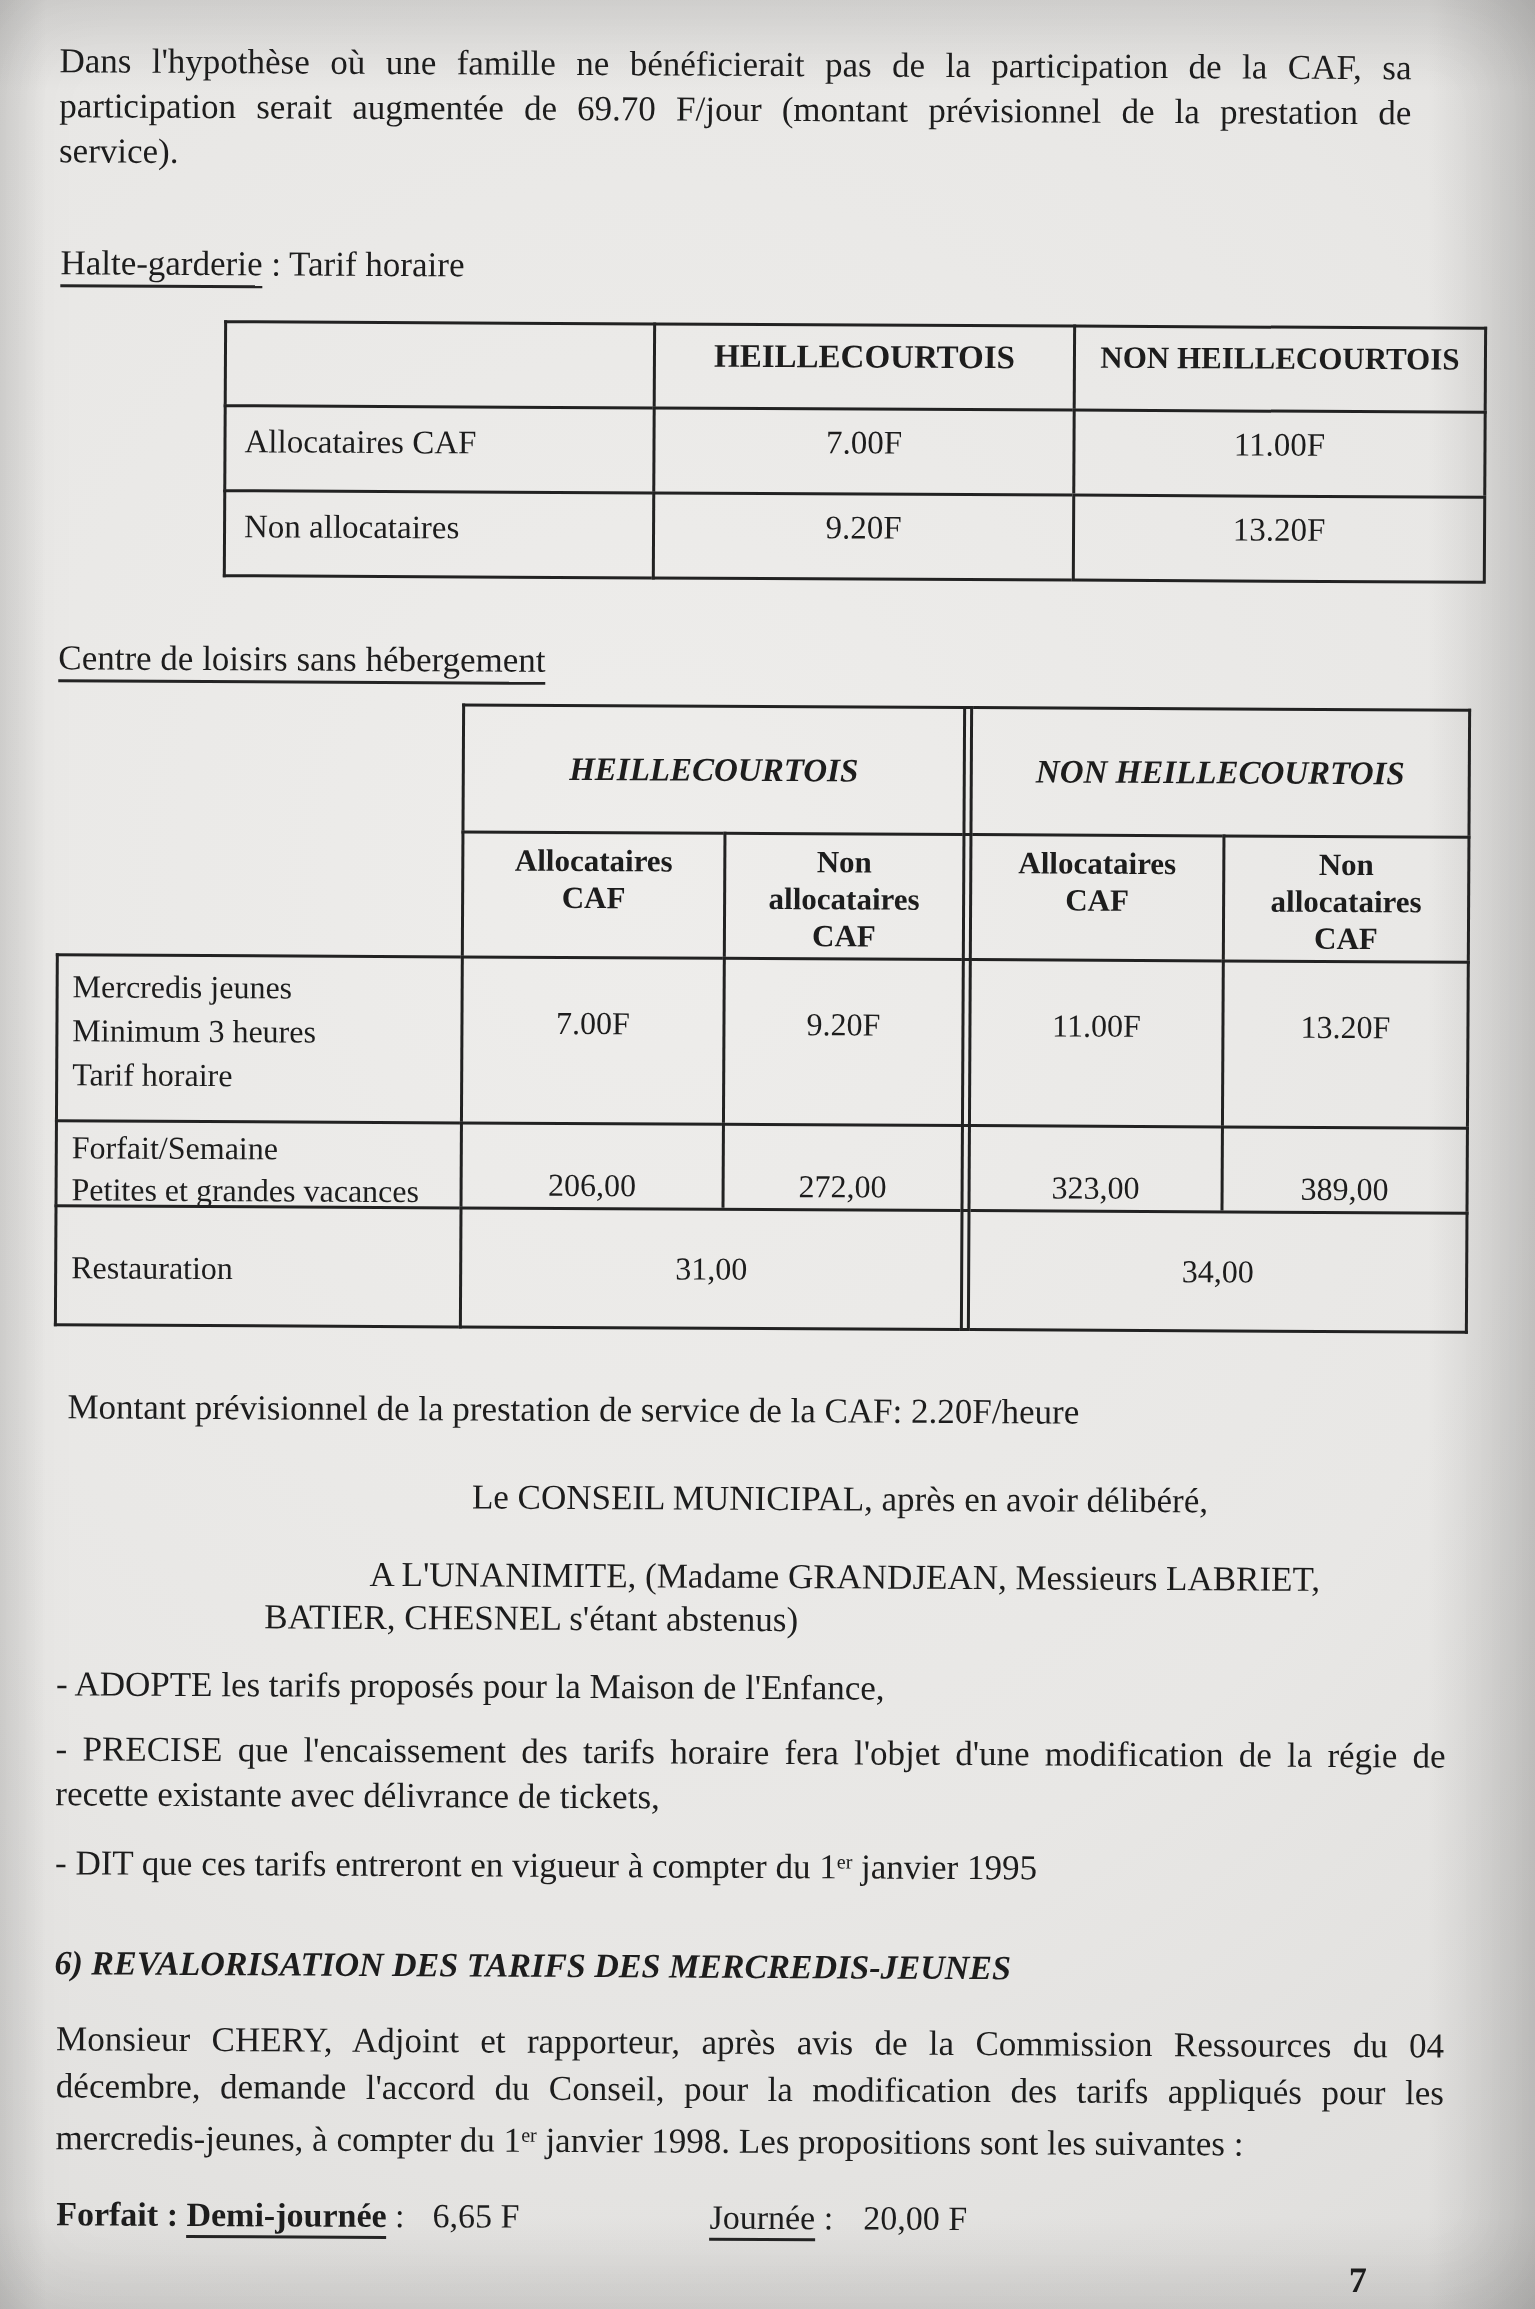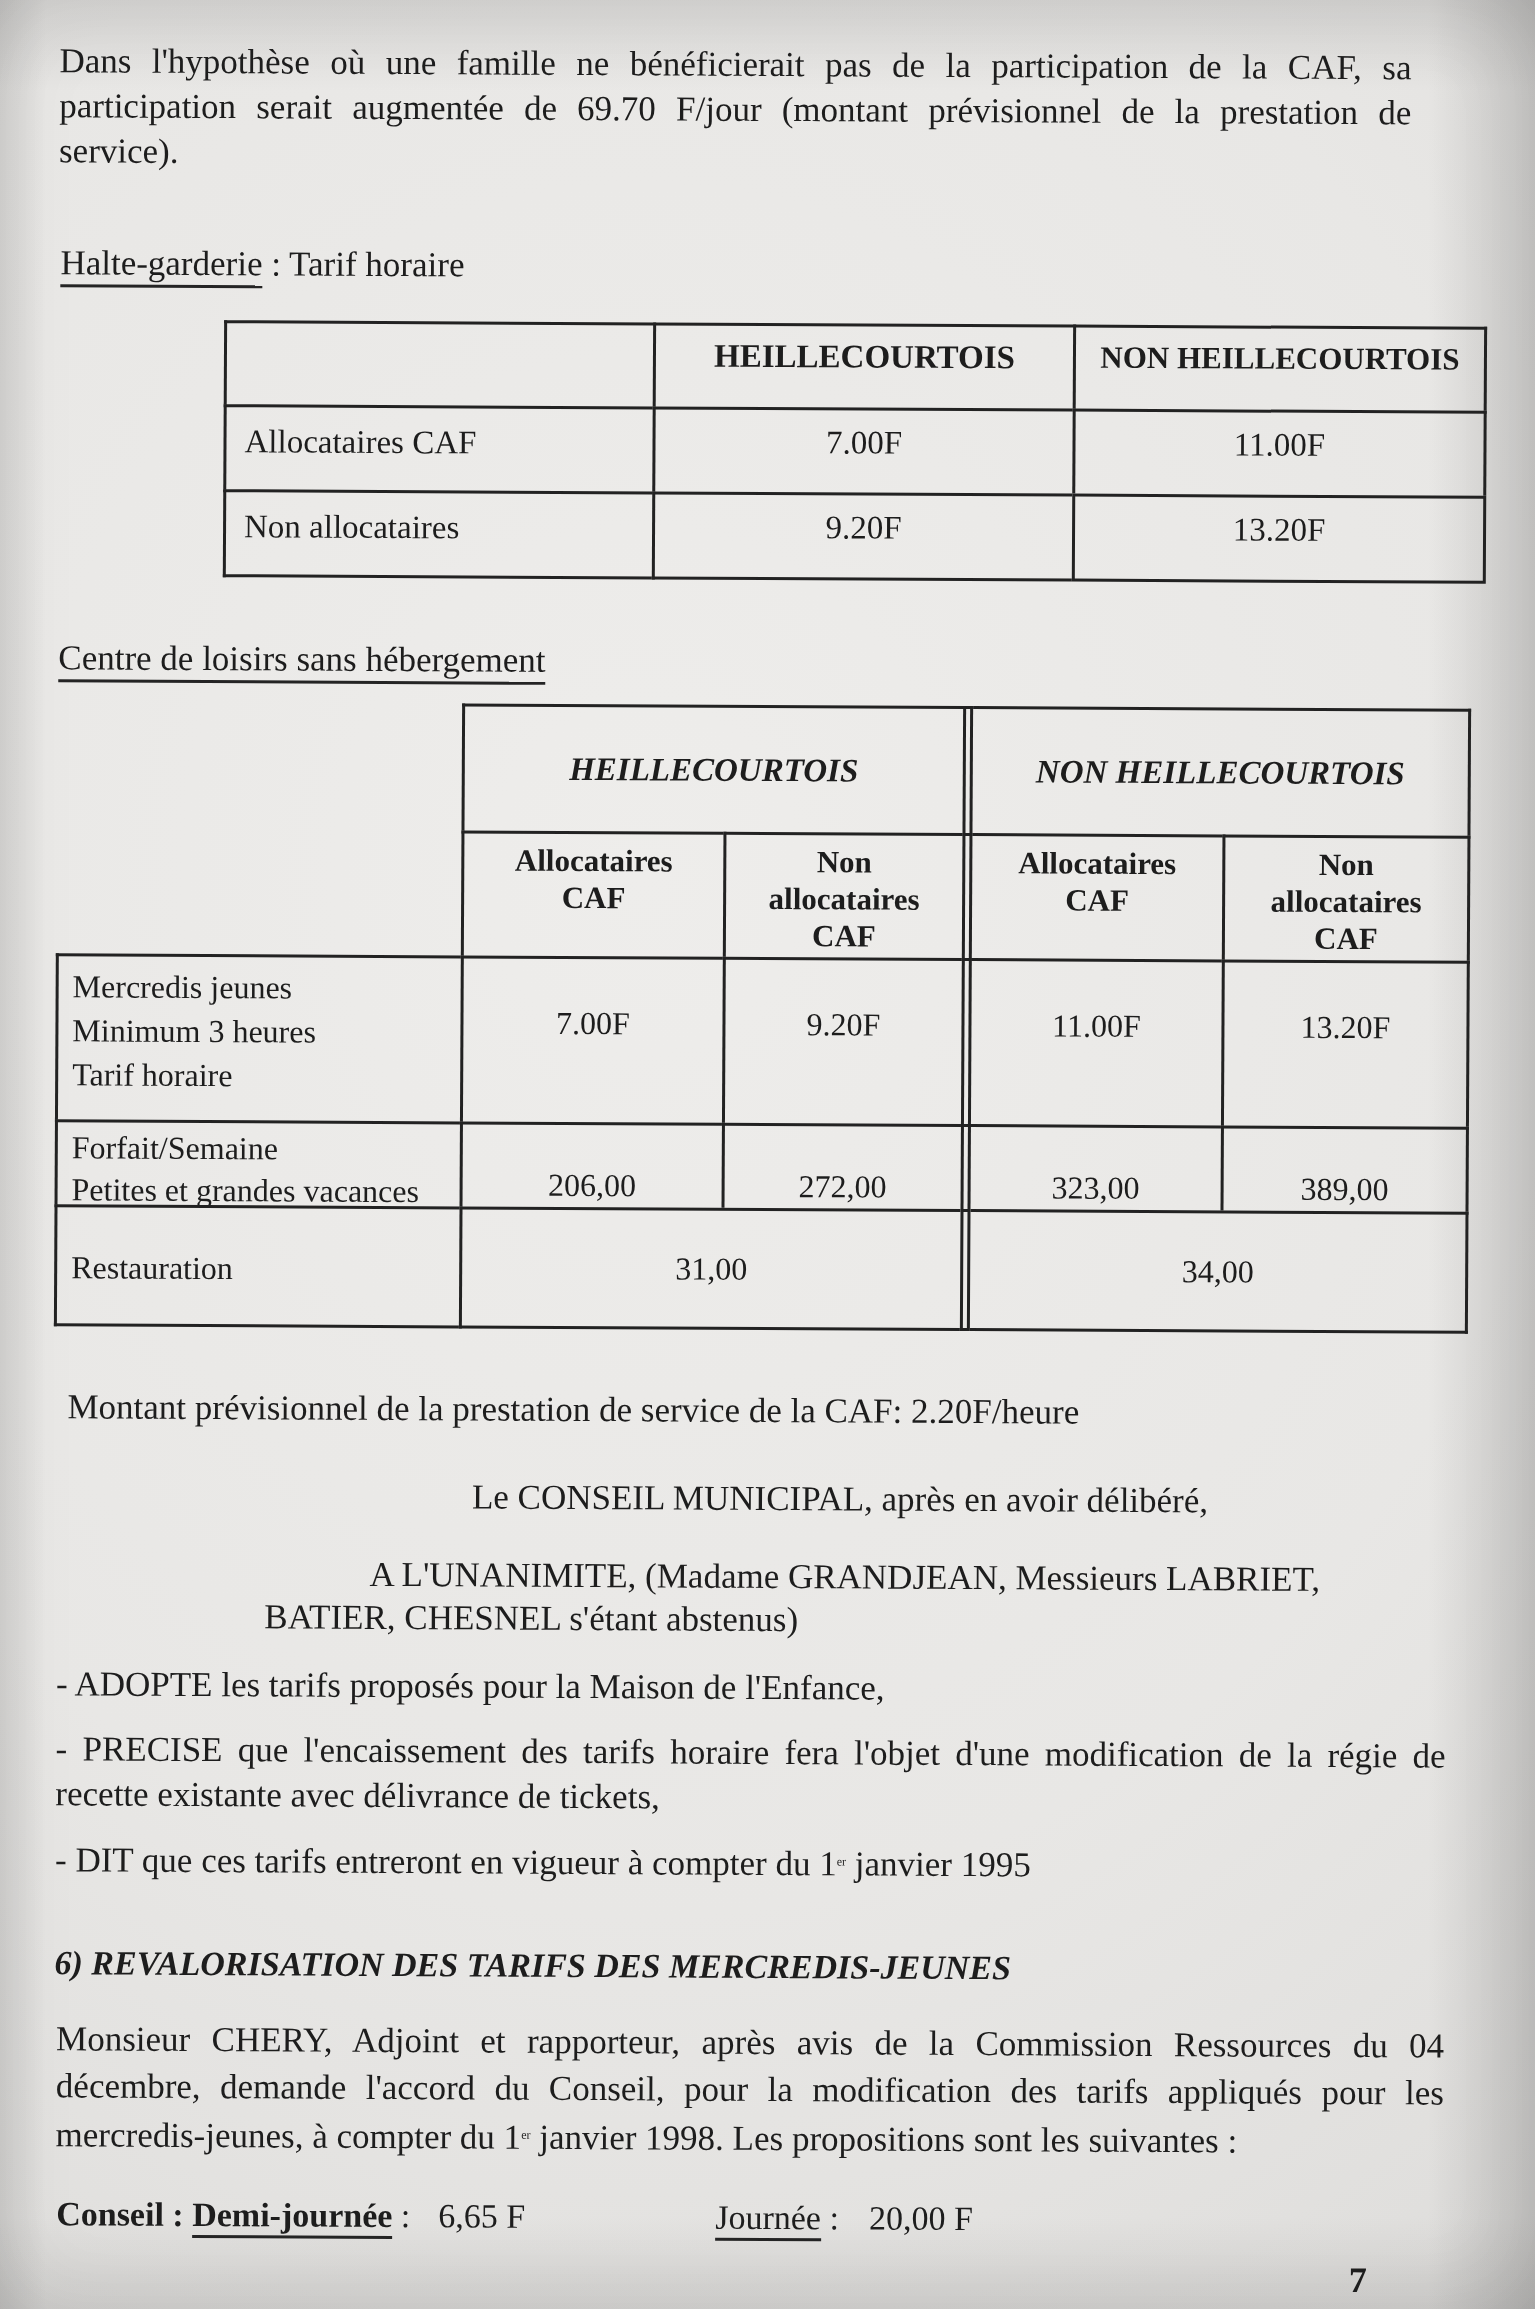--- a/index.html
+++ b/index.html
@@ -15,21 +15,21 @@
       linear-gradient(90deg, rgba(60,60,60,0.12) 0%, rgba(60,60,60,0) 3%, rgba(60,60,60,0) 93%, rgba(50,50,50,0.18) 100%),
       linear-gradient(0deg, rgba(60,60,60,0.10) 0%, rgba(60,60,60,0) 4%, rgba(60,60,60,0) 96%, rgba(50,50,50,0.10) 100%),
       radial-gradient(ellipse 120% 90% at 42% 38%, #eeedeb 0%, #e8e7e5 50%, #dfdedc 80%, #d3d2d0 100%);
     box-shadow: inset 0 0 90px rgba(0,0,0,0.07);
   }
   .content { position:absolute; inset:0; transform:rotate(0.3deg); transform-origin:50% 40%; }
   .abs { position:absolute; }
   .para { font-size:35px; line-height:45px; }
   .jline { text-align:justify; text-align-last:justify; }
   .ul { border-bottom:3px solid #242424; padding-bottom:2px; }
-  .sup { font-size:12px; vertical-align:10px; }
+  .sup { font-size:20px; vertical-align:10px; }
   .b { font-weight:bold; }
   .bi { font-weight:bold; font-style:italic; }
 
   
   .t1 {
     position:absolute; left:221px; top:323px;
     display:grid;
     grid-template-columns:429px 420px 414px;
     grid-template-rows:84px 85px 88px;
     font-size:33px;
@@ -178,19 +178,19 @@
 
   <div class="abs bi" style="left:60px; top:1948px; font-size:34px;">6) REVALORISATION DES TARIFS DES MERCREDIS-JEUNES</div>
 
   <div class="abs para" style="left:62px; top:2019px; width:1388px; line-height:47px;">
     <div class="jline">Monsieur CHERY, Adjoint et rapporteur, après avis de la Commission Ressources du 04</div>
     <div class="jline">décembre, demande l'accord du Conseil, pour la modification des tarifs appliqués pour les</div>
     <div><span>mercredis-jeunes, à compter du 1</span><sup class="sup">er</sup><span> janvier 1998. Les propositions sont les suivantes :</span></div>
   </div>
 
   <div class="abs" style="left:63px; top:2199px; font-size:34px;">
-    <span class="b">Conseil</span><span class="b"> : </span><span class="b ul">Demi-journée</span><span> :</span><span style="margin-left:28px;">6,65 F</span><span class="ul" style="margin-left:190px;font-family:Liberation Serif, serif;">Journée</span><span> :</span><span style="margin-left:30px;">20,00 F</span>
+    <span class="b">Forfait</span><span class="b"> : </span><span class="b ul">Demi-journée</span><span> :</span><span style="margin-left:28px;">6,65 F</span><span class="ul" style="margin-left:190px;font-family:Liberation Serif, serif;">Journée</span><span> :</span><span style="margin-left:30px;">20,00 F</span>
   </div>
 
   <div class="abs pagenum" style="left:1356px; top:2256px;">7</div>
 
  </div>
 </div>
 
 </body></html>

